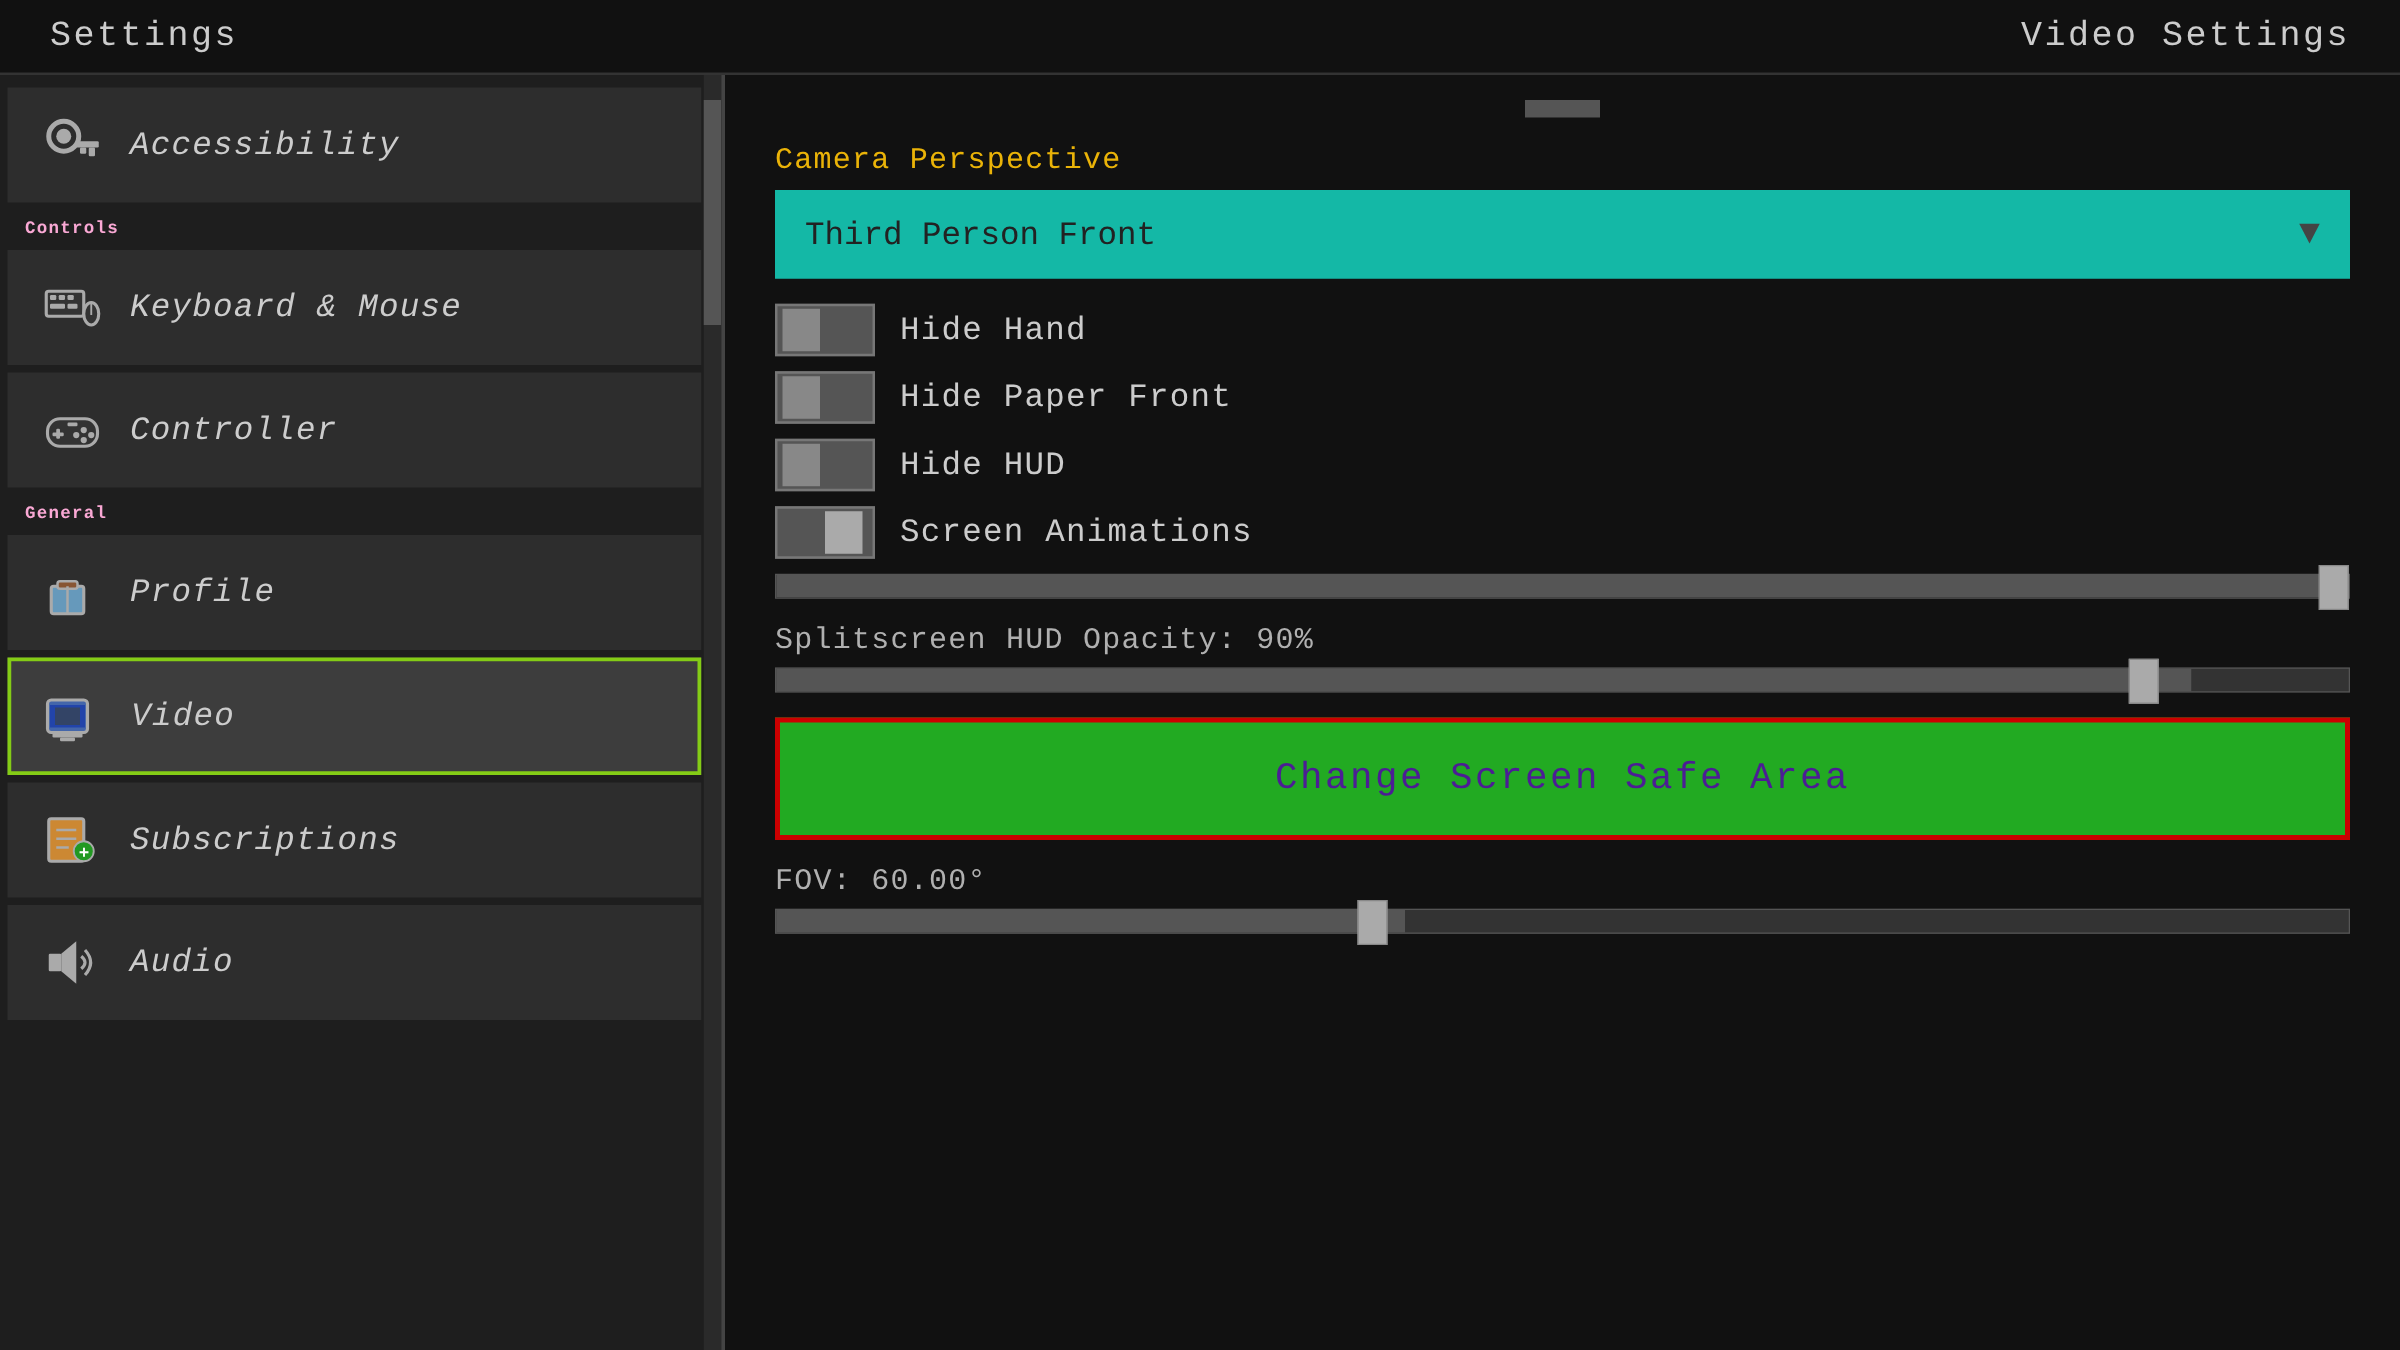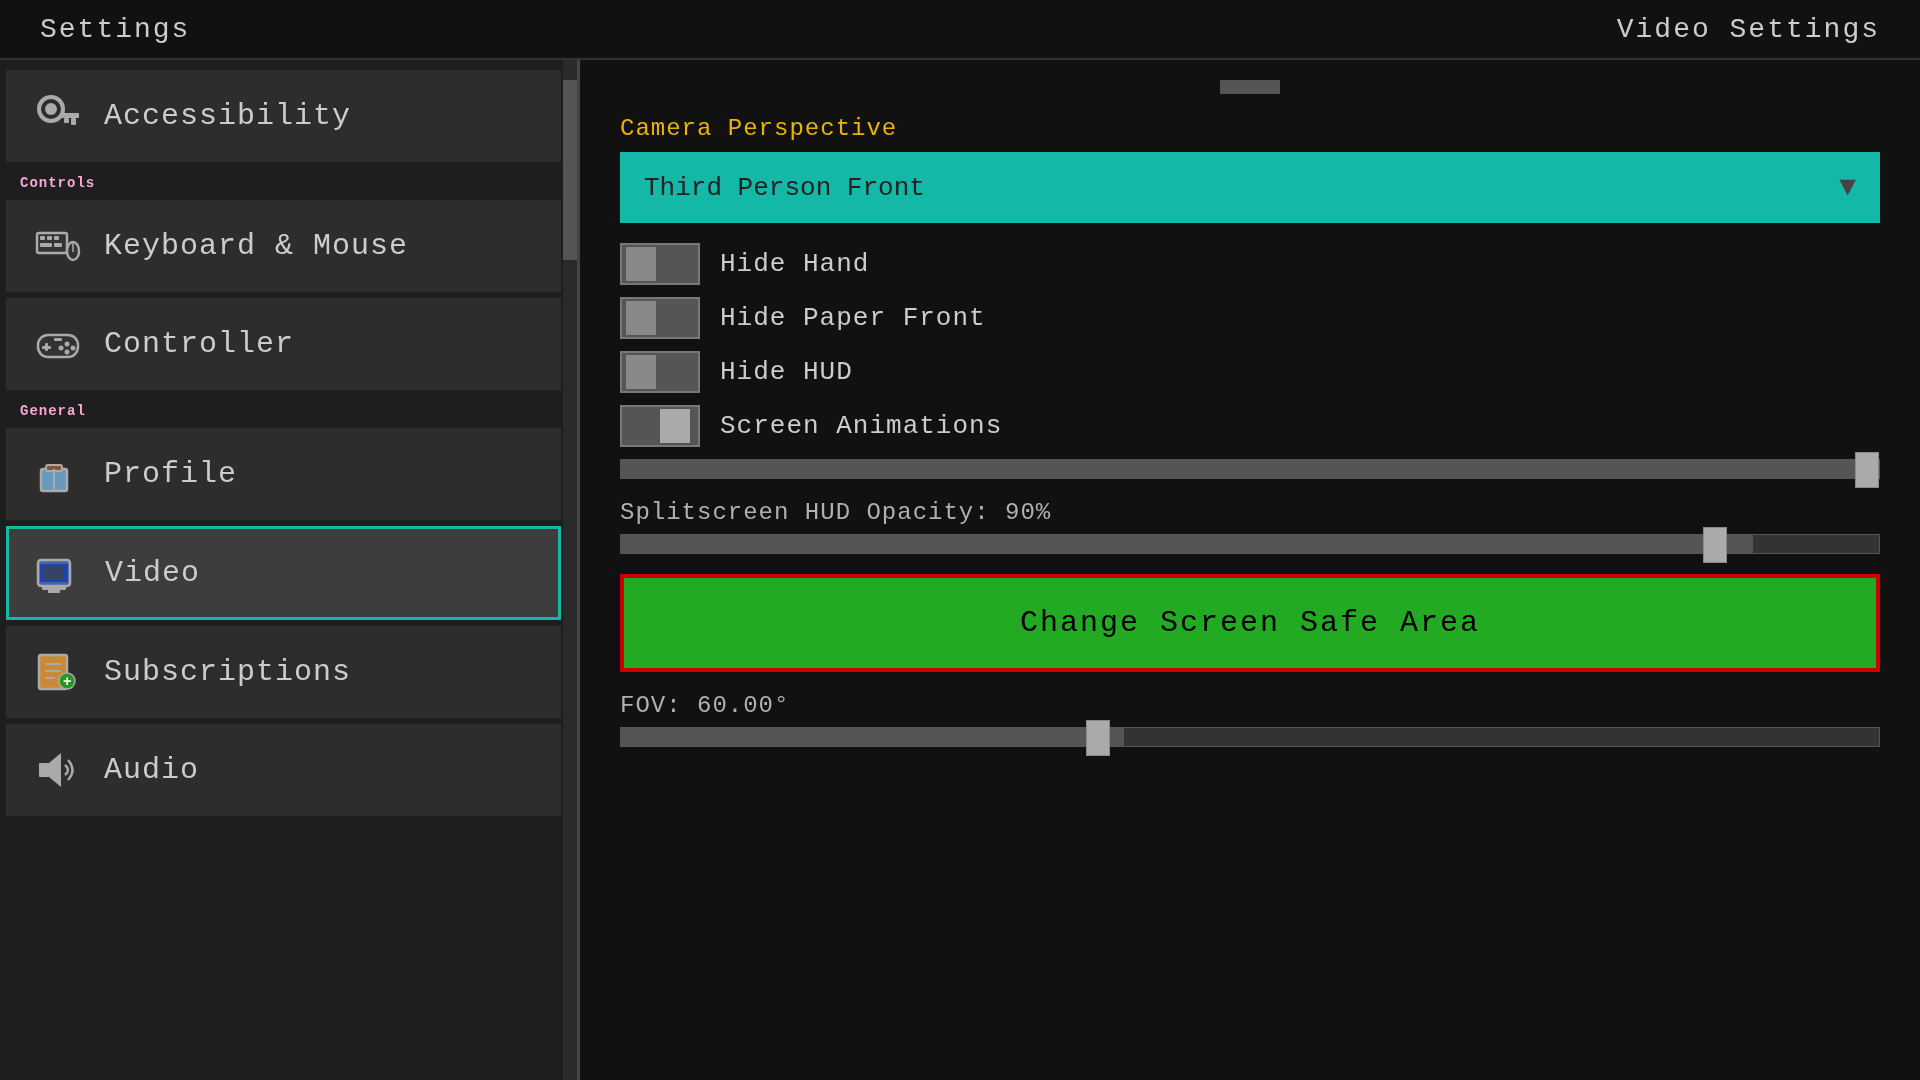--- a/index.html
+++ b/index.html
@@ -81,38 +81,39 @@
       padding: 18px 24px;
       background: #2d2d2d;
       margin: 3px 16px 3px 6px;
       cursor: pointer;
       border: 2px solid transparent;
       min-height: 80px;
     }
 
     .sidebar-item.active {
       background: #3d3d3d;
-      border: 3px solid #14b8a6;
+      border: 3px solid #84cc16;
       text-align: right;
     }
 
     .sidebar-item-icon {
       width: 52px;
       height: 52px;
       margin-right: 20px;
       display: flex;
       align-items: center;
       justify-content: center;
       flex-shrink: 0;
     }
 
     .sidebar-item-label {
       color: #ccc;
-      font-size: 30px;
+      font-size: 26px;
       letter-spacing: 1px;
+      font-style: italic;
     }
 
     
     .content-area {
       flex: 1;
       background: #111;
       padding: 20px 40px;
       overflow-y: auto;
       position: relative;
     }
@@ -217,21 +218,21 @@
       position: absolute;
       top: -8px;
       border: 1px solid #888;
     }
 
     
     .change-safe-area-btn {
       width: 100%;
       background: #22aa22;
       border: 4px solid #cc0000;
-      color: #000000;
+      color: #4c1d95;
       font-family: 'Courier New', Courier, monospace;
       font-size: 30px;
       padding: 28px;
       cursor: pointer;
       letter-spacing: 2px;
       margin: 20px 0;
       display: block;
       text-align: center;
     }
 

